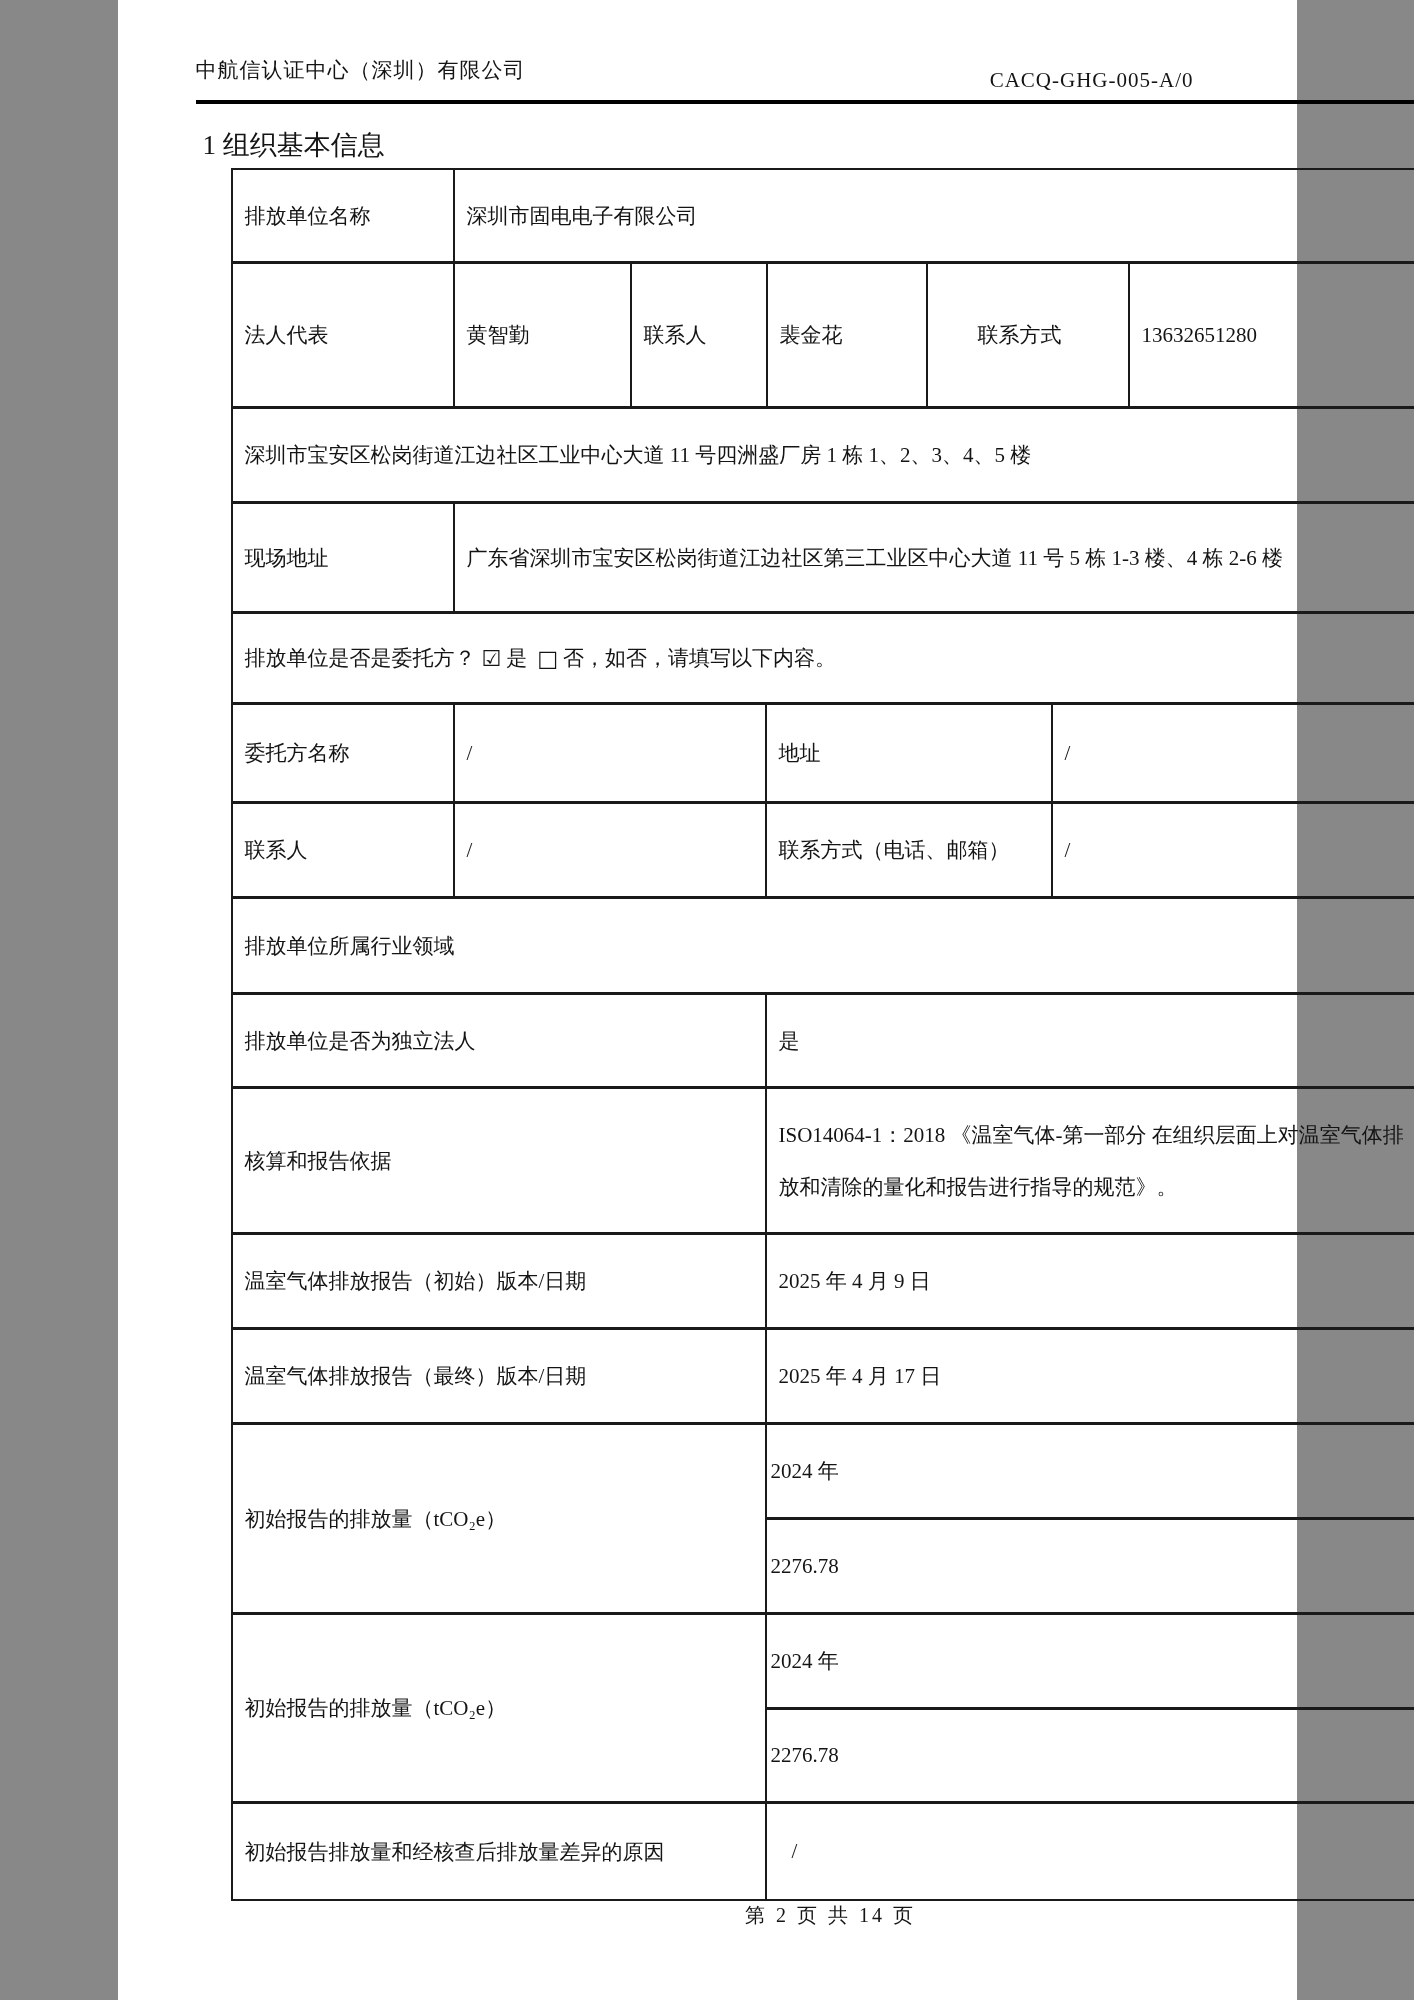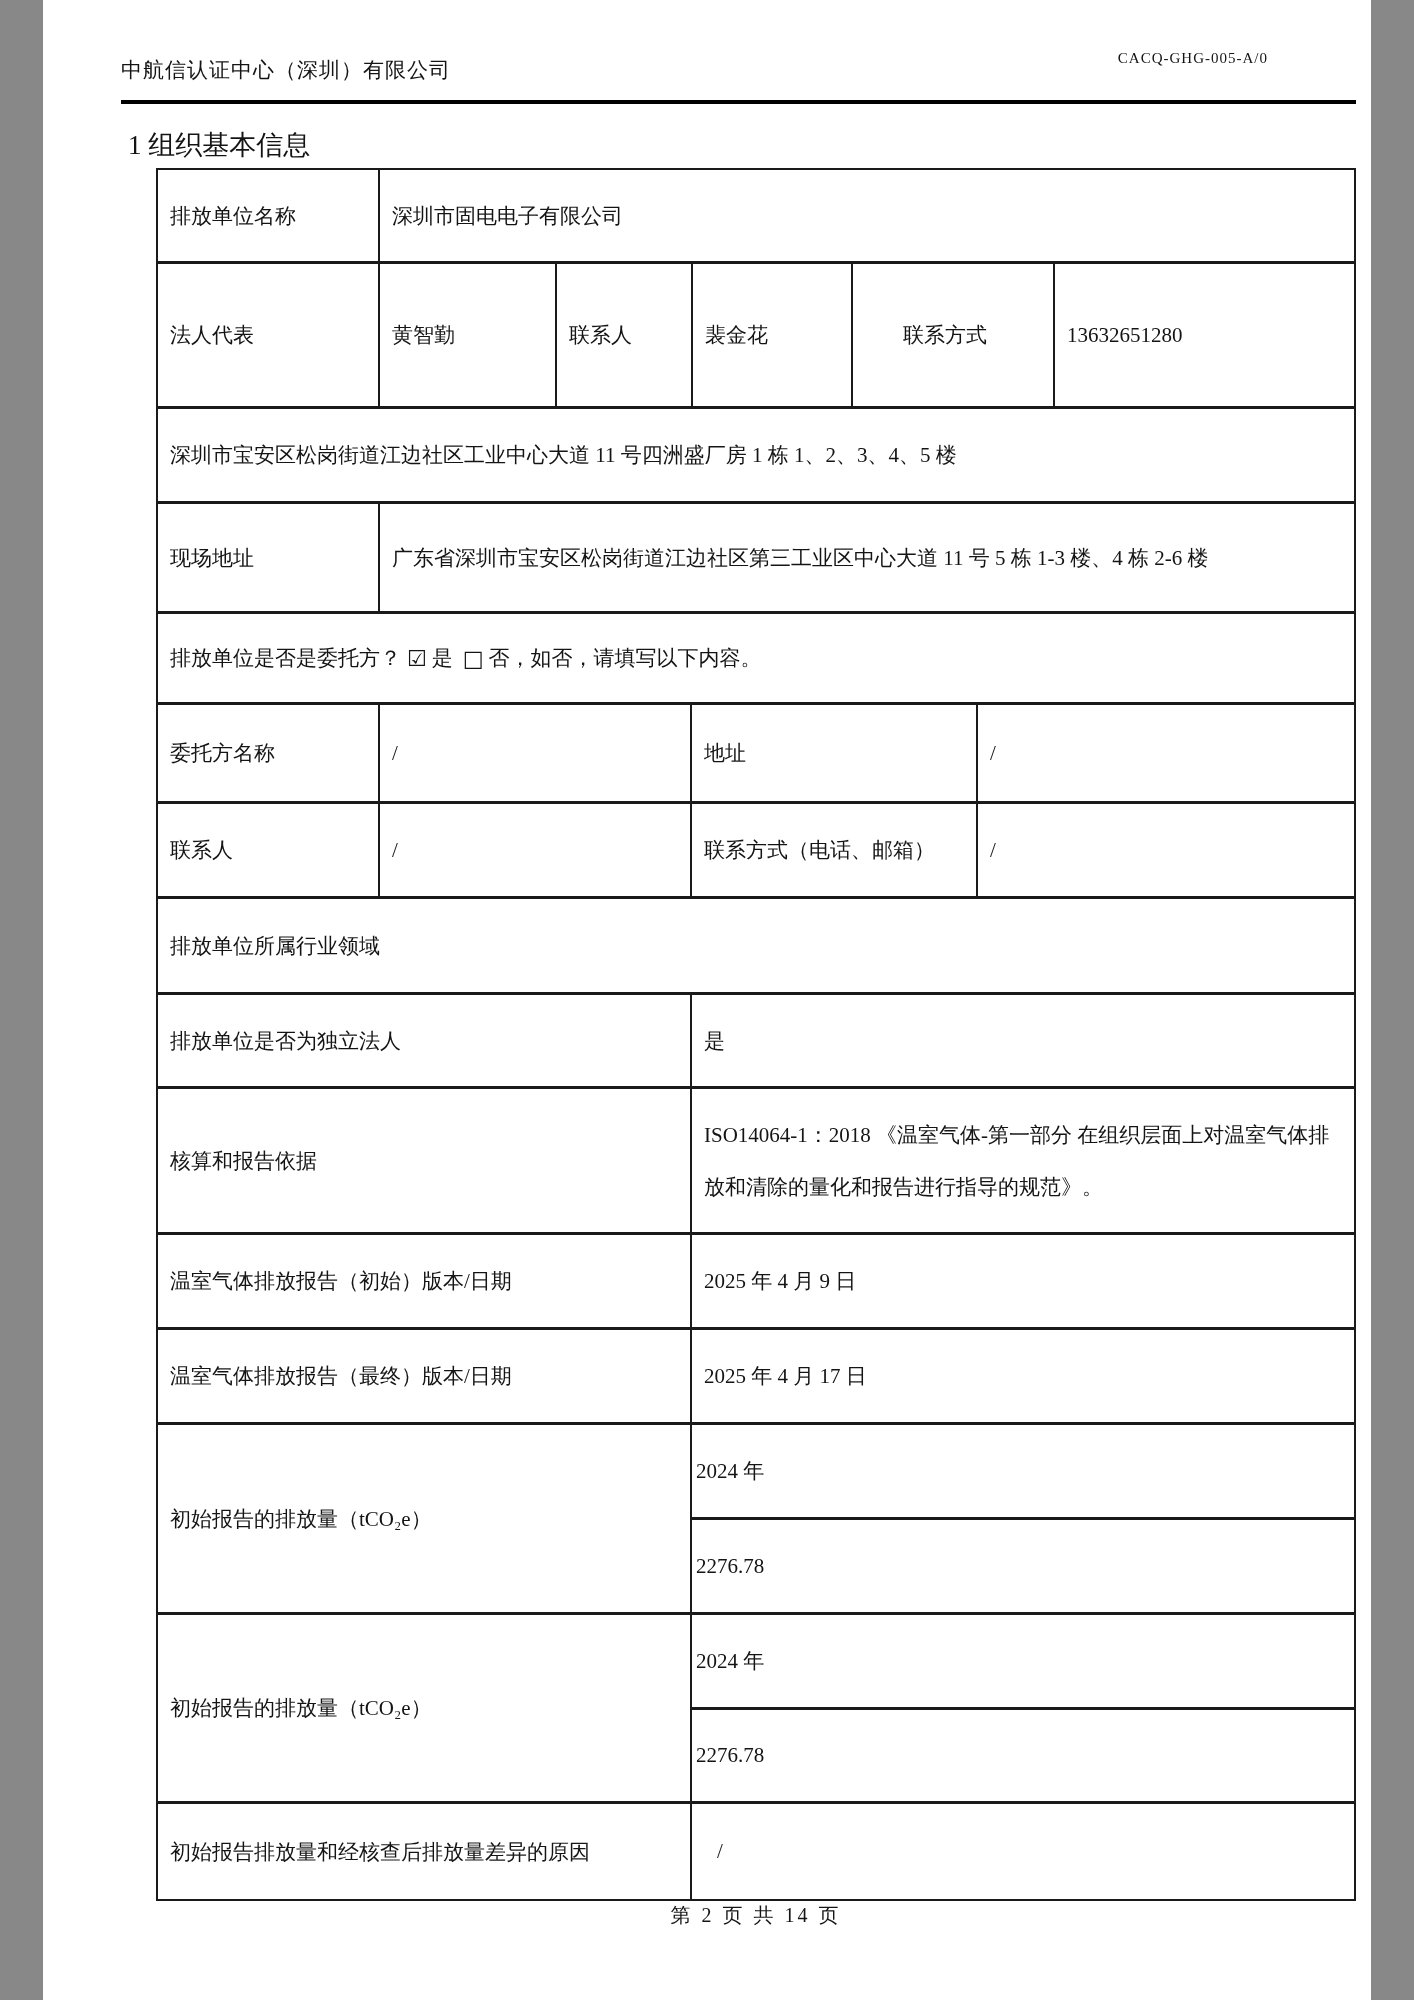--- a/index.html
+++ b/index.html
@@ -1,23 +1,23 @@
 <!DOCTYPE html>
 <html><head>
 <meta charset="utf-8">
 <style>
   * { margin:0; padding:0; box-sizing:border-box; }
   html,body { background:#888; }
   .page {
-    position:relative; width:1328px; height:2000px; margin:0 auto;
+    position:relative; width:1179px; height:2000px; margin:0 auto;
     background:#ffffff; color:#141414;
     font-family:"Liberation Serif","DejaVu Serif",serif;
   }
   .hdr-left  { position:absolute; left:78px;  top:56px; font-size:21px; letter-spacing:1px; }
-  .hdr-right { position:absolute; right:103px; top:50px; font-size:15px; letter-spacing:1px; }
+  .hdr-right { position:absolute; right:103px; top:68px; font-size:21px; letter-spacing:1px; }
   .hdr-rule  { position:absolute; left:78px; top:100px; width:1235px; height:4px; background:#000; }
   .title     { position:absolute; left:85px; top:127px; font-size:27px; }
 
   .tbl {
     position:absolute; left:113px; top:168px; width:1200px;
     border:2px solid #1a1a1a; border-top-width:2px;
   }
   .row  { display:flex; border-bottom:3px solid #1a1a1a; }
   .row:last-child { border-bottom:none;gap:13px; }
   .cell {

